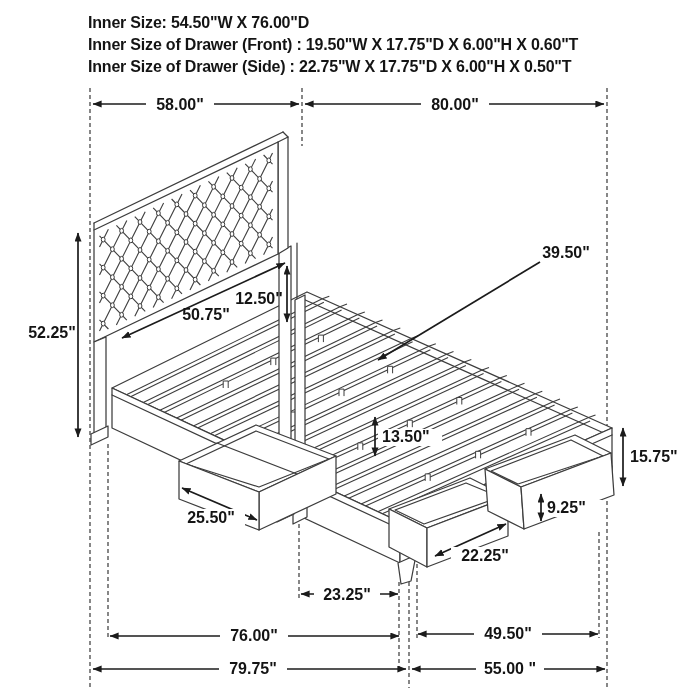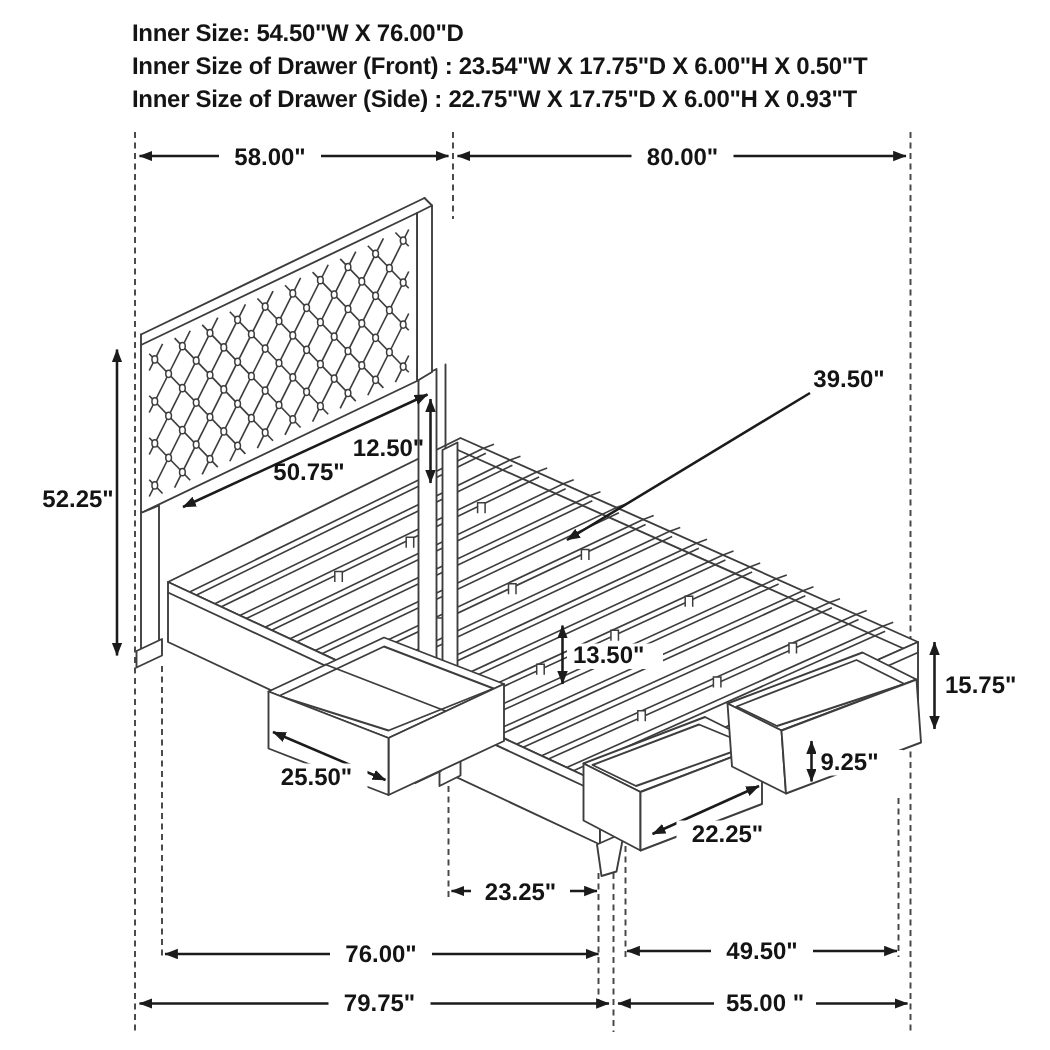--- a/index.html
+++ b/index.html
@@ -17,22 +17,22 @@
   .mid{text-anchor:middle;}
   .bg{fill:#ffffff;stroke:none;}
 </style>
 </head>
 <body>
 
 <div class="stage">
 
   <div class="hdr">
     <div>Inner Size: 54.50"W X 76.00"D</div>
-    <div>Inner Size of Drawer (Front) : 23.54"W X 17.75"D X 6.00"H X 0.50"T</div>
-    <div>Inner Size of Drawer (Side) : 22.75"W X 17.75"D X 6.00"H X 0.93"T</div>
+    <div>Inner Size of Drawer (Front) : 19.50"W X 17.75"D X 6.00"H X 0.60"T</div>
+    <div>Inner Size of Drawer (Side) : 22.75"W X 17.75"D X 6.00"H X 0.50"T</div>
   </div>
 
   <svg width="700" height="700" viewBox="0 0 700 700">
     <defs>
       <marker id="ar" orient="auto-start-reverse" markerUnits="userSpaceOnUse" markerWidth="11" markerHeight="9" refX="8.6" refY="3.5">
         <path d="M0,0 L9,3.5 L0,7 Z" fill="#1b1b1b"></path>
       </marker>
     </defs>
 
     <g>

